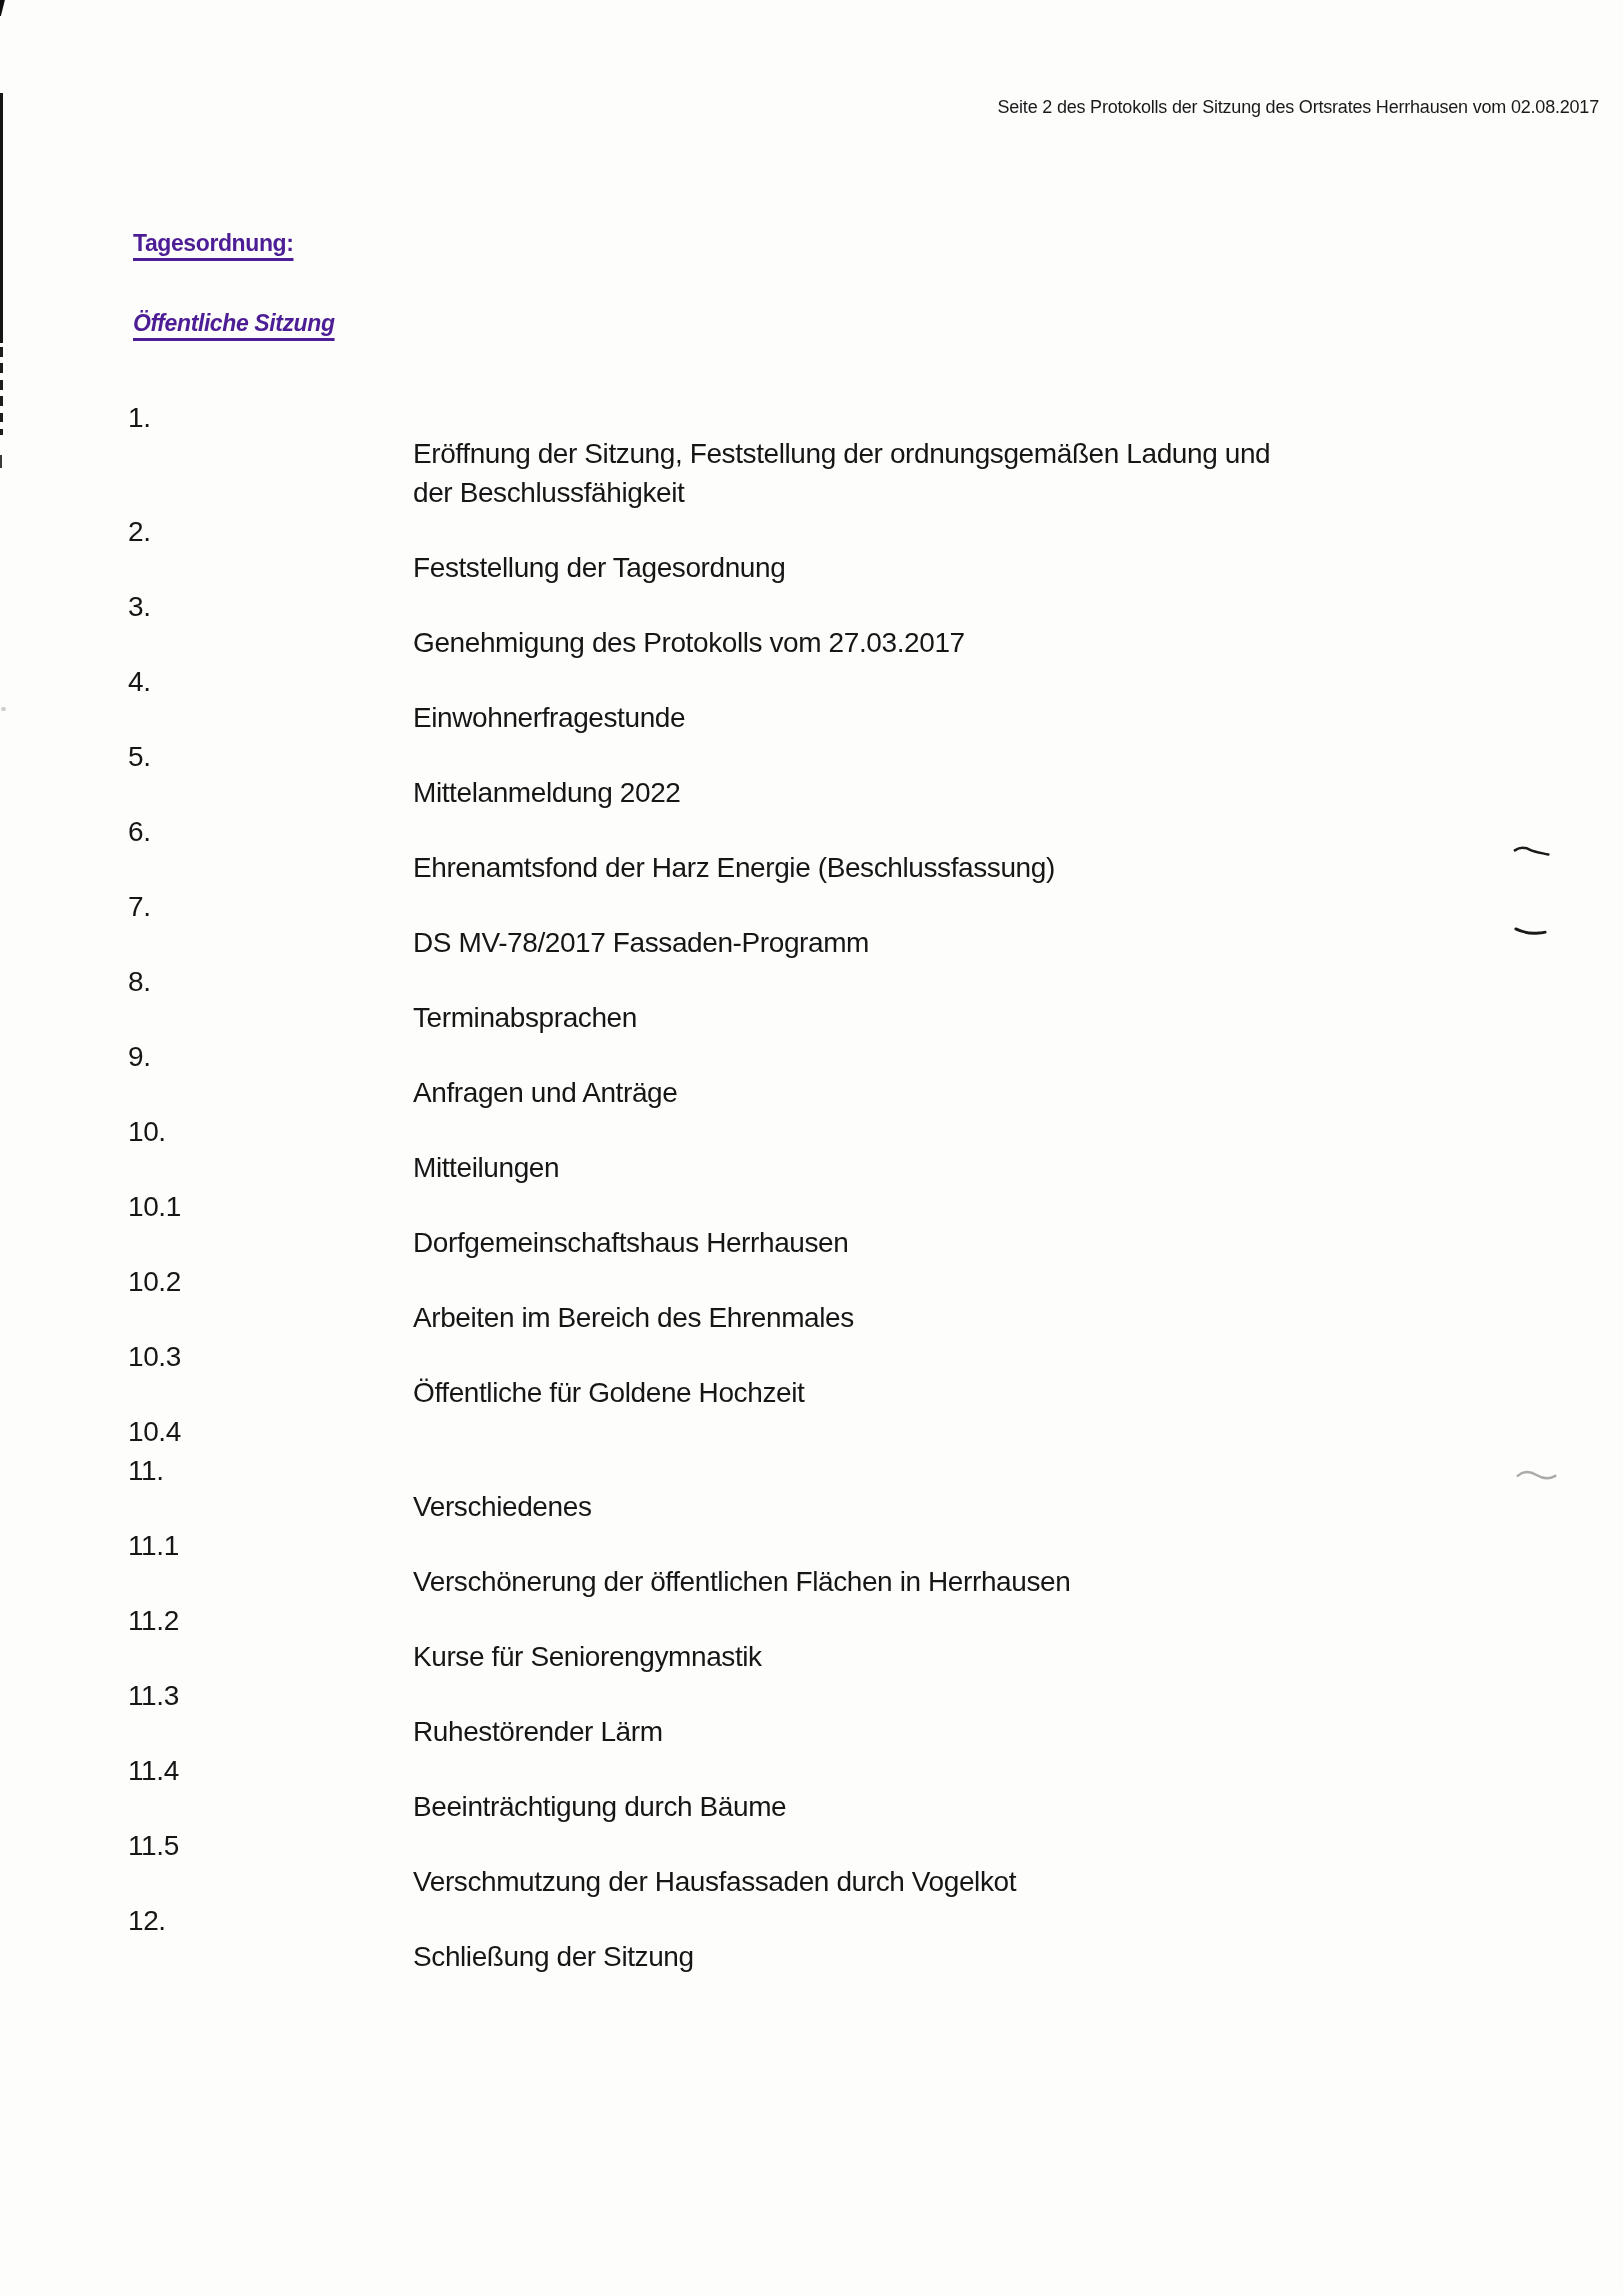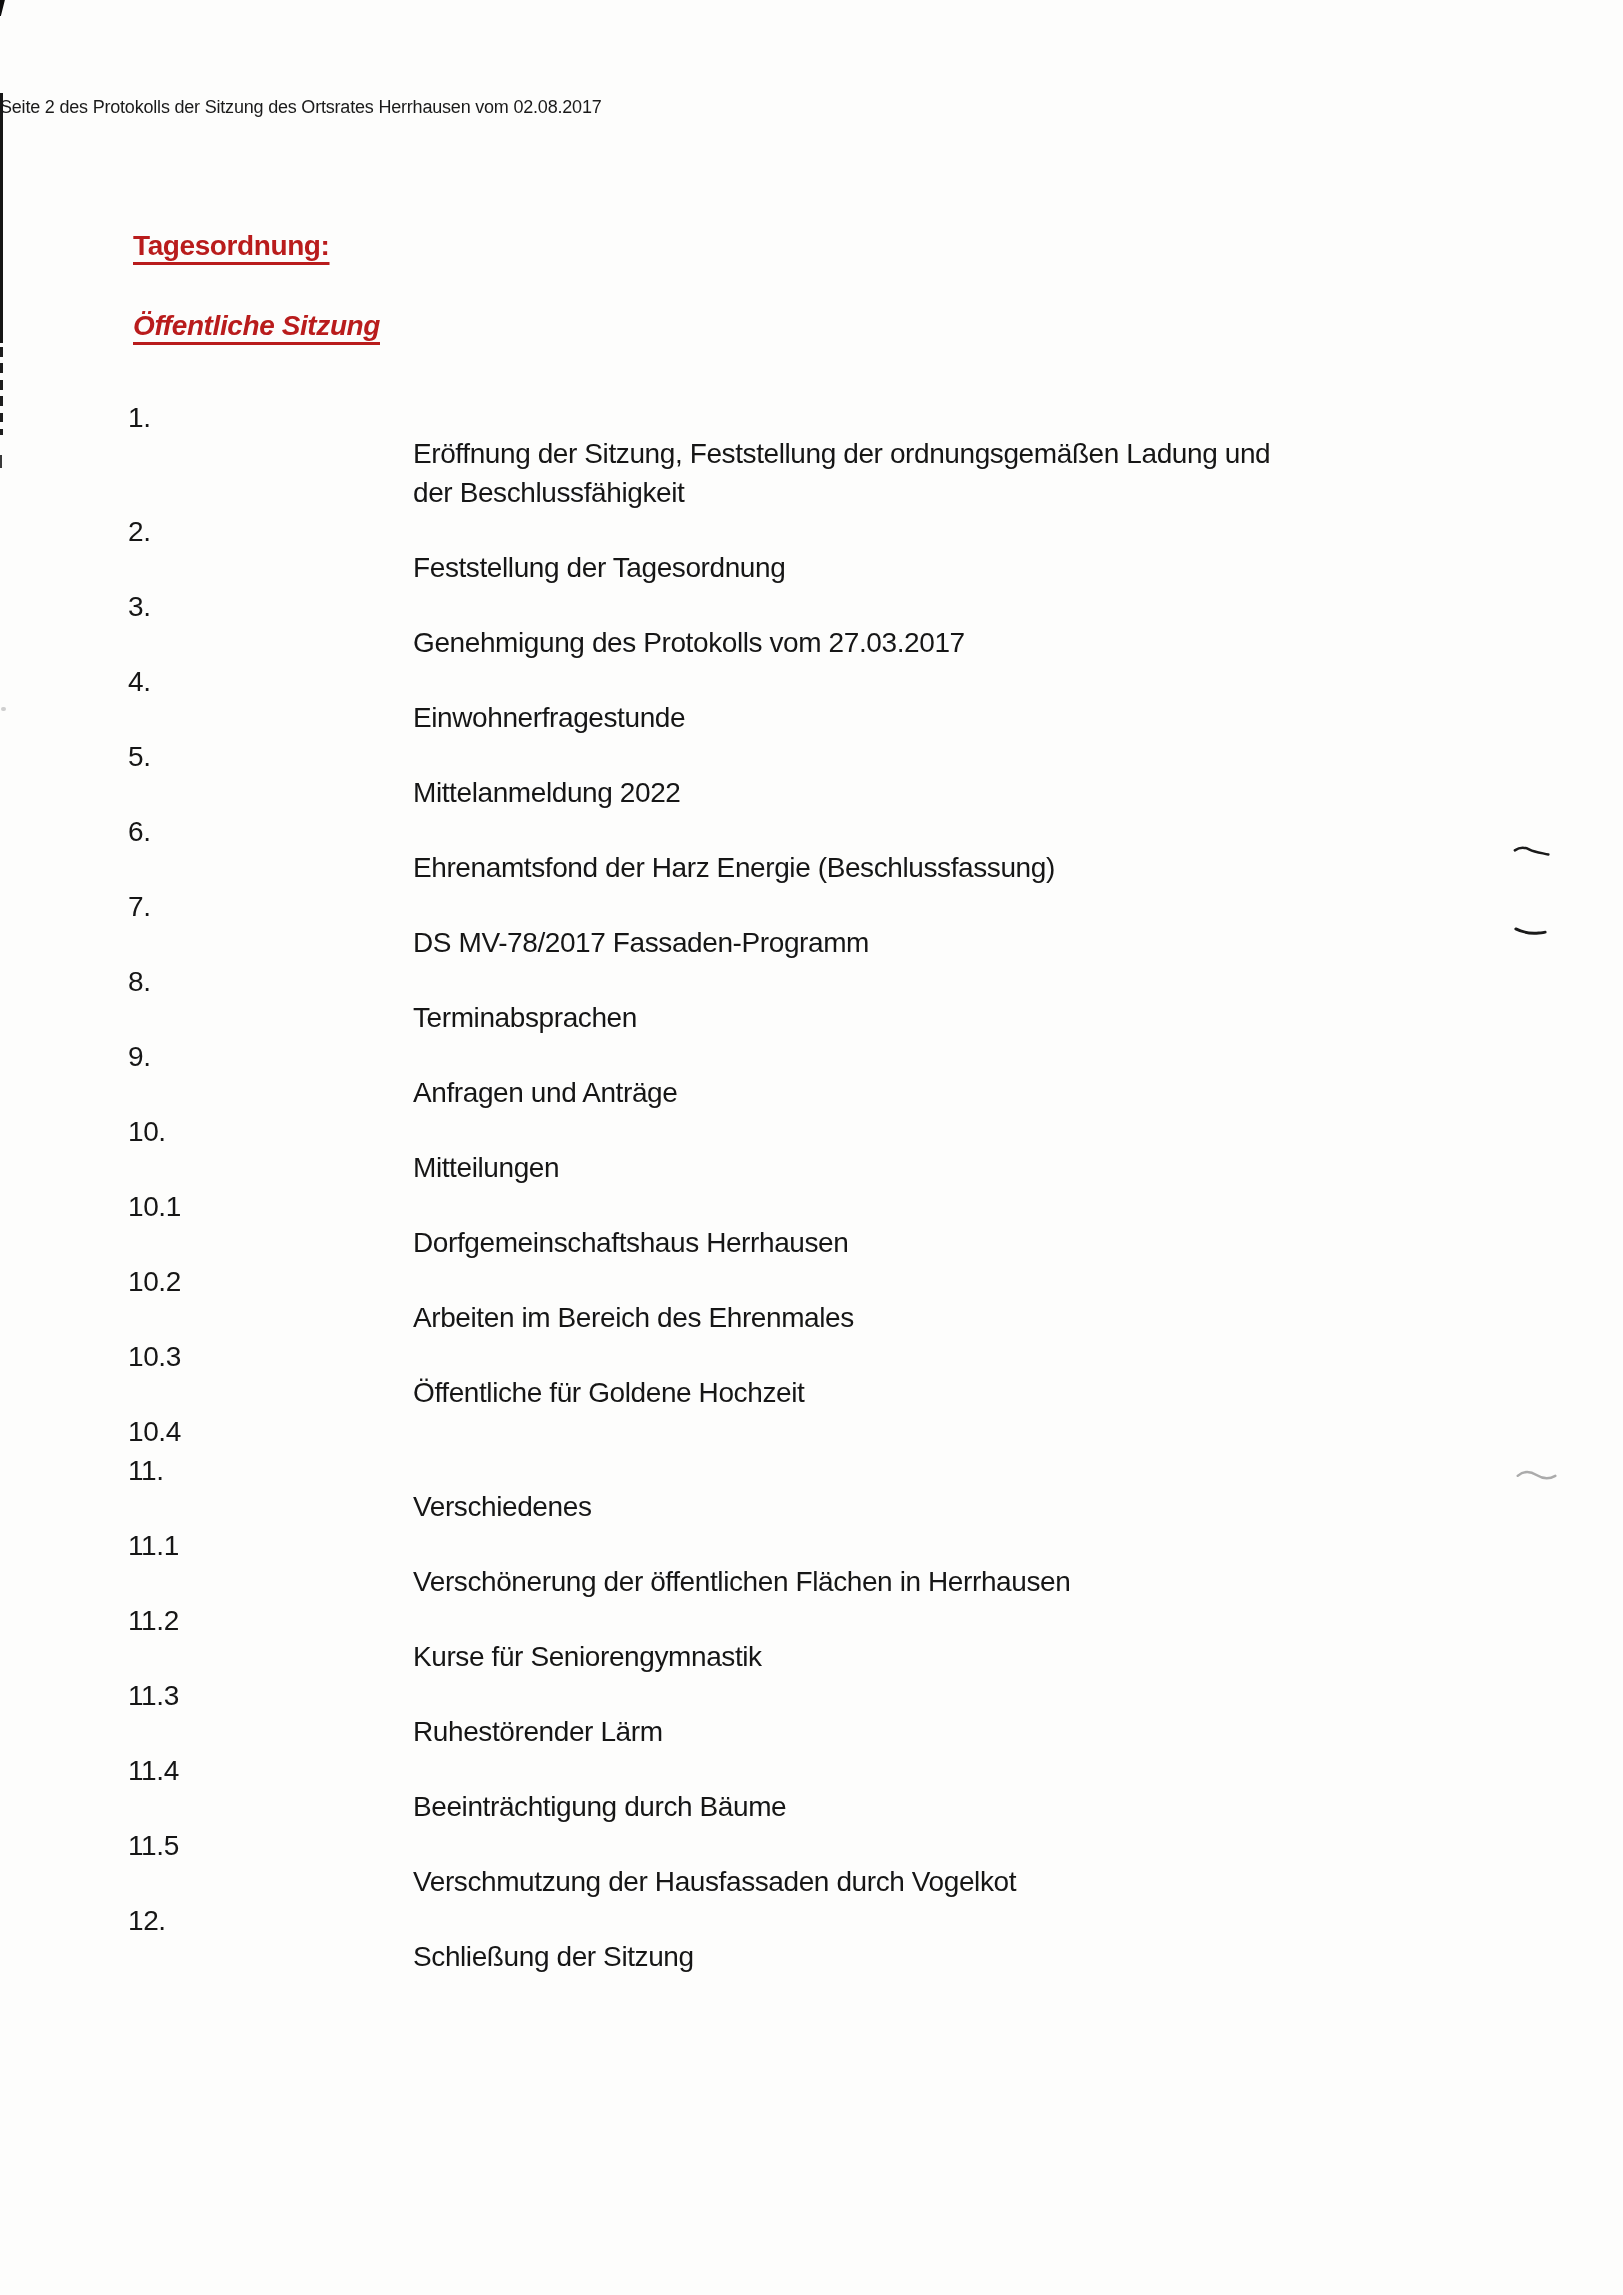--- a/index.html
+++ b/index.html
@@ -16,38 +16,38 @@
     font-family: "Liberation Sans", sans-serif;
     color: #161616;
   }
 
   
   .header-line {
     position: absolute;
     top: 97px;
     left: 0;
     width: 1599px;
-    text-align: left;
+    text-align: right;
     font-size: 18px;
     letter-spacing: -0.2px;
     color: #1a1a1a;
   }
 
   
   .section-title, .session-title {
     position: absolute;
     left: 133px;
-    font-size: 28px;
+    font-size: 23px;
     font-weight: bold;
     letter-spacing: -0.4px;
     line-height: 1;
     text-decoration: underline;
     text-decoration-thickness: 2.5px;
     text-underline-offset: 6.5px;
-    color: #b91c1c;
+    color: #4c1d95;
   }
   .section-title { top: 232px; }
   .session-title { top: 312px; font-style: italic; }
 
   
   .agenda {
     position: absolute;
     left: 128px;
     top: 398px;
     width: 1284px;

